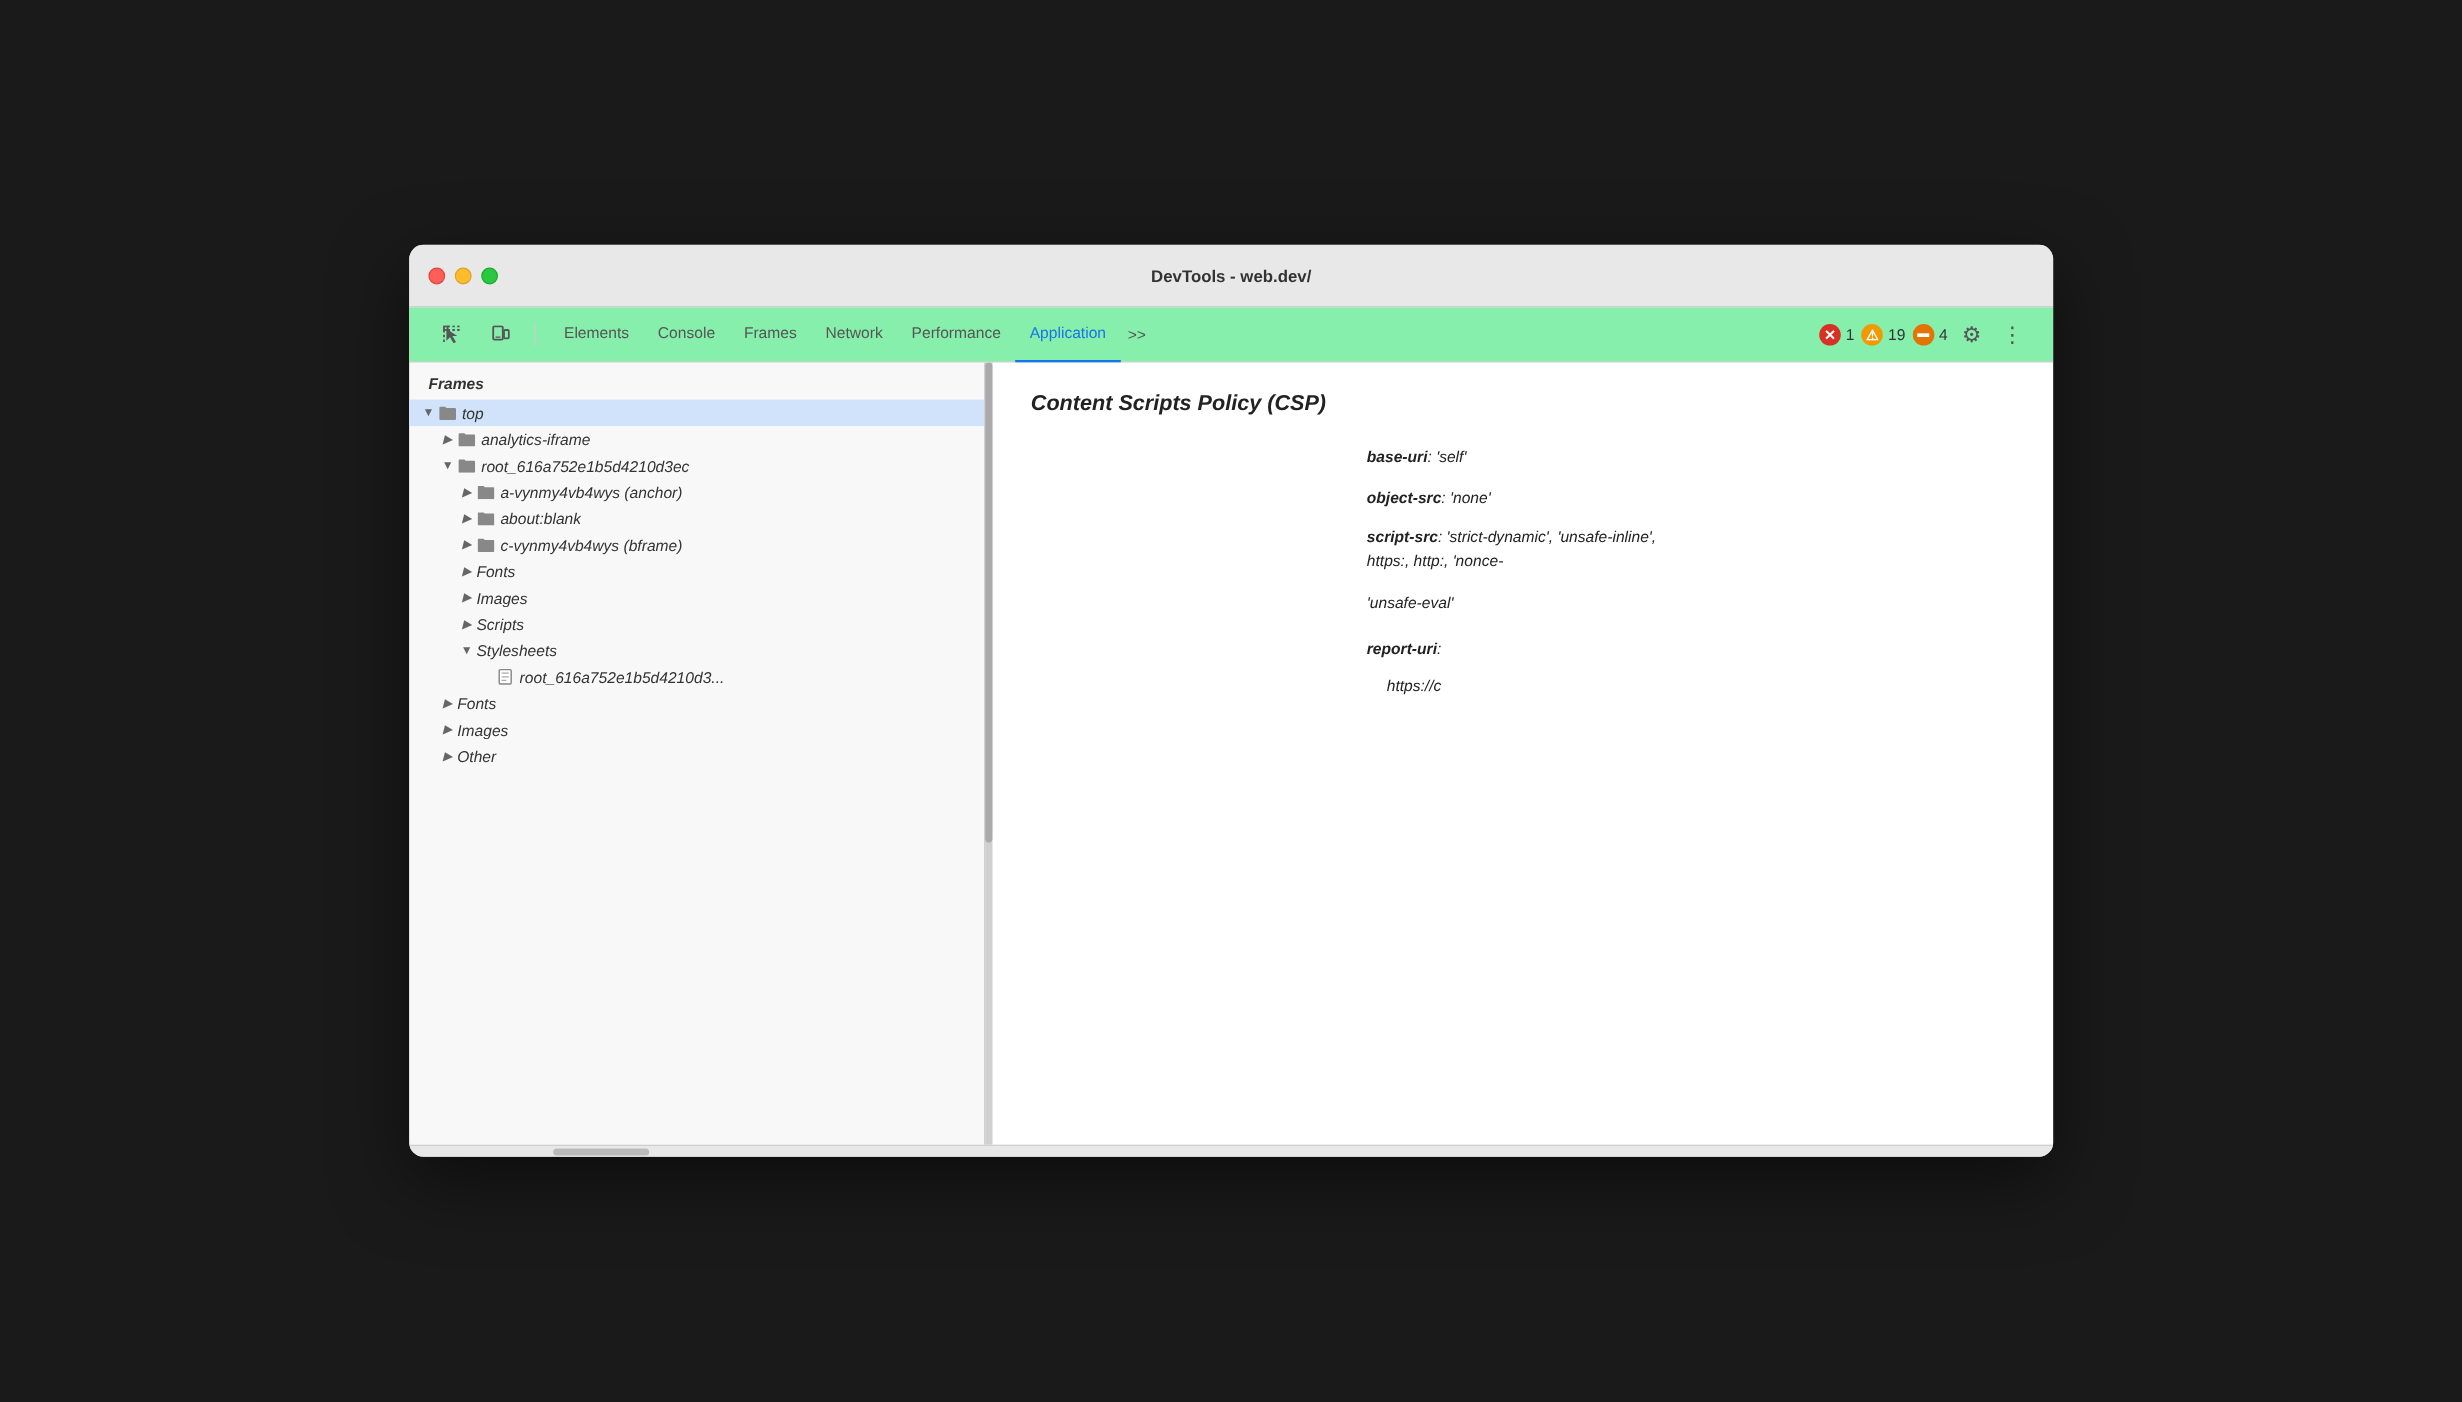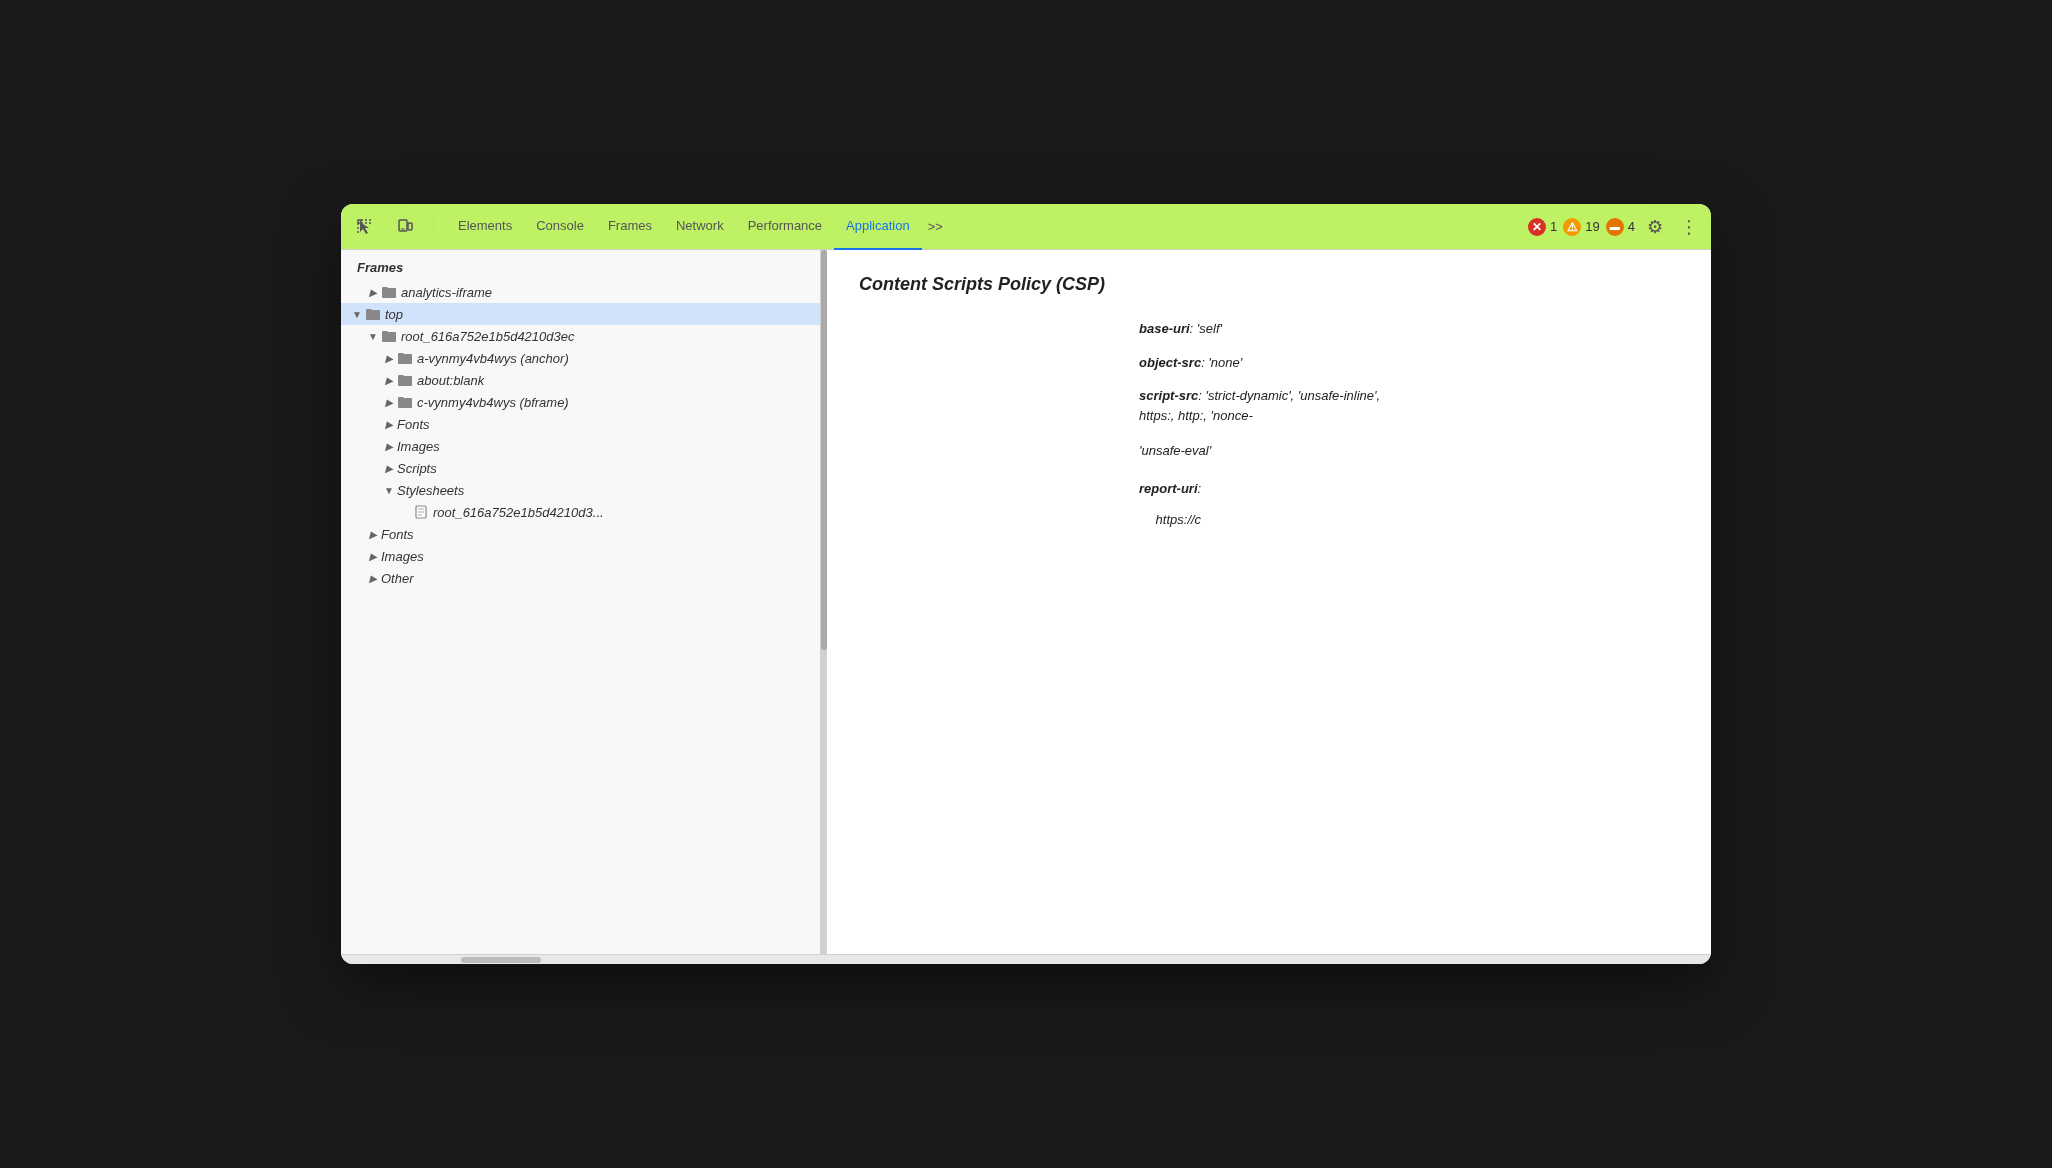--- a/index.html
+++ b/index.html
@@ -49,25 +49,25 @@
     .titlebar-title {
       position: absolute;
       left: 50%;
       transform: translateX(-50%);
       font-size: 14px;
       font-weight: 600;
       color: #333;
     }
     
     .toolbar {
-      background: #bef264;
+      background: #86efac;
       height: 46px;
       display: flex;
       align-items: center;
-      padding: 0 8px;
+      padding: 0 20px;
       border-bottom: 1px solid #d0d0d0;
       flex-shrink: 0;
       gap: 8px;
     }
     .toolbar-icon-btn {
       width: 32px;
       height: 32px;
       display: flex;
       align-items: center;
       justify-content: center;
@@ -323,20 +323,28 @@
       background: #bbb;
       border-radius: 3px;
       margin-left: 120px;
     }
   </style>
 </head>
 <body>
 
 <div class="window">
 
+  <div class="titlebar">
+    <div class="traffic-lights">
+      <div class="traffic-light close"></div>
+      <div class="traffic-light minimize"></div>
+      <div class="traffic-light maximize"></div>
+    </div>
+    <span class="titlebar-title">DevTools - web.dev/</span>
+  </div>
 
   <div class="toolbar">
     <button class="toolbar-icon-btn" title="Select element">
       <svg width="16" height="16" viewBox="0 0 16 16" fill="none">
         <rect x="1" y="1" width="3" height="3" stroke="#555" stroke-width="1.5" fill="none"></rect>
         <line x1="1" y1="4" x2="1" y2="15" stroke="#555" stroke-width="1.5" stroke-dasharray="2,2"></line>
         <line x1="4" y1="1" x2="15" y2="1" stroke="#555" stroke-width="1.5" stroke-dasharray="2,2"></line>
         <line x1="4" y1="4" x2="15" y2="4" stroke="#555" stroke-width="1.5" stroke-dasharray="2,2"></line>
         <line x1="1" y1="1" x2="15" y2="15" stroke="transparent"></line>
 
@@ -392,41 +400,41 @@
       <button class="gear-btn">⚙</button>
       <button class="more-btn">⋮</button>
     </div>
   </div>
 
   <div class="main">
 
     <div class="sidebar">
       <div class="sidebar-header">Frames</div>
 
-      <div class="tree-item">
-        <span class="indent" style="width:8px;"></span>
-        <span class="indent" style="width:16px;"></span>
-        <span class="tree-arrow closed"></span>
-        <span class="tree-folder-icon">
-          <svg width="14" height="12" viewBox="0 0 14 12" fill="#888">
-              <path d="M0 2 Q0 1 1 1 L5 1 L6 2 L13 2 Q14 2 14 3 L14 11 Q14 12 13 12 L1 12 Q0 12 0 11 Z"></path>
-            </svg>
-        </span>
-        <span class="tree-label">analytics-iframe</span>
-      </div>
-
       <div class="tree-item selected">
         <span class="indent" style="width:8px;"></span>
         <span class="tree-arrow open"></span>
         <span class="tree-folder-icon">
           <svg width="14" height="12" viewBox="0 0 14 12" fill="#888">
               <path d="M0 2 Q0 1 1 1 L5 1 L6 2 L13 2 Q14 2 14 3 L14 11 Q14 12 13 12 L1 12 Q0 12 0 11 Z"></path>
             </svg>
         </span>
         <span class="tree-label">top</span>
+      </div>
+
+      <div class="tree-item">
+        <span class="indent" style="width:8px;"></span>
+        <span class="indent" style="width:16px;"></span>
+        <span class="tree-arrow closed"></span>
+        <span class="tree-folder-icon">
+          <svg width="14" height="12" viewBox="0 0 14 12" fill="#888">
+              <path d="M0 2 Q0 1 1 1 L5 1 L6 2 L13 2 Q14 2 14 3 L14 11 Q14 12 13 12 L1 12 Q0 12 0 11 Z"></path>
+            </svg>
+        </span>
+        <span class="tree-label">analytics-iframe</span>
       </div>
 
       <div class="tree-item">
         <span class="indent" style="width:8px;"></span>
         <span class="indent" style="width:16px;"></span>
         <span class="tree-arrow open"></span>
         <span class="tree-folder-icon">
           <svg width="14" height="12" viewBox="0 0 14 12" fill="#888">
               <path d="M0 2 Q0 1 1 1 L5 1 L6 2 L13 2 Q14 2 14 3 L14 11 Q14 12 13 12 L1 12 Q0 12 0 11 Z"></path>
             </svg>

